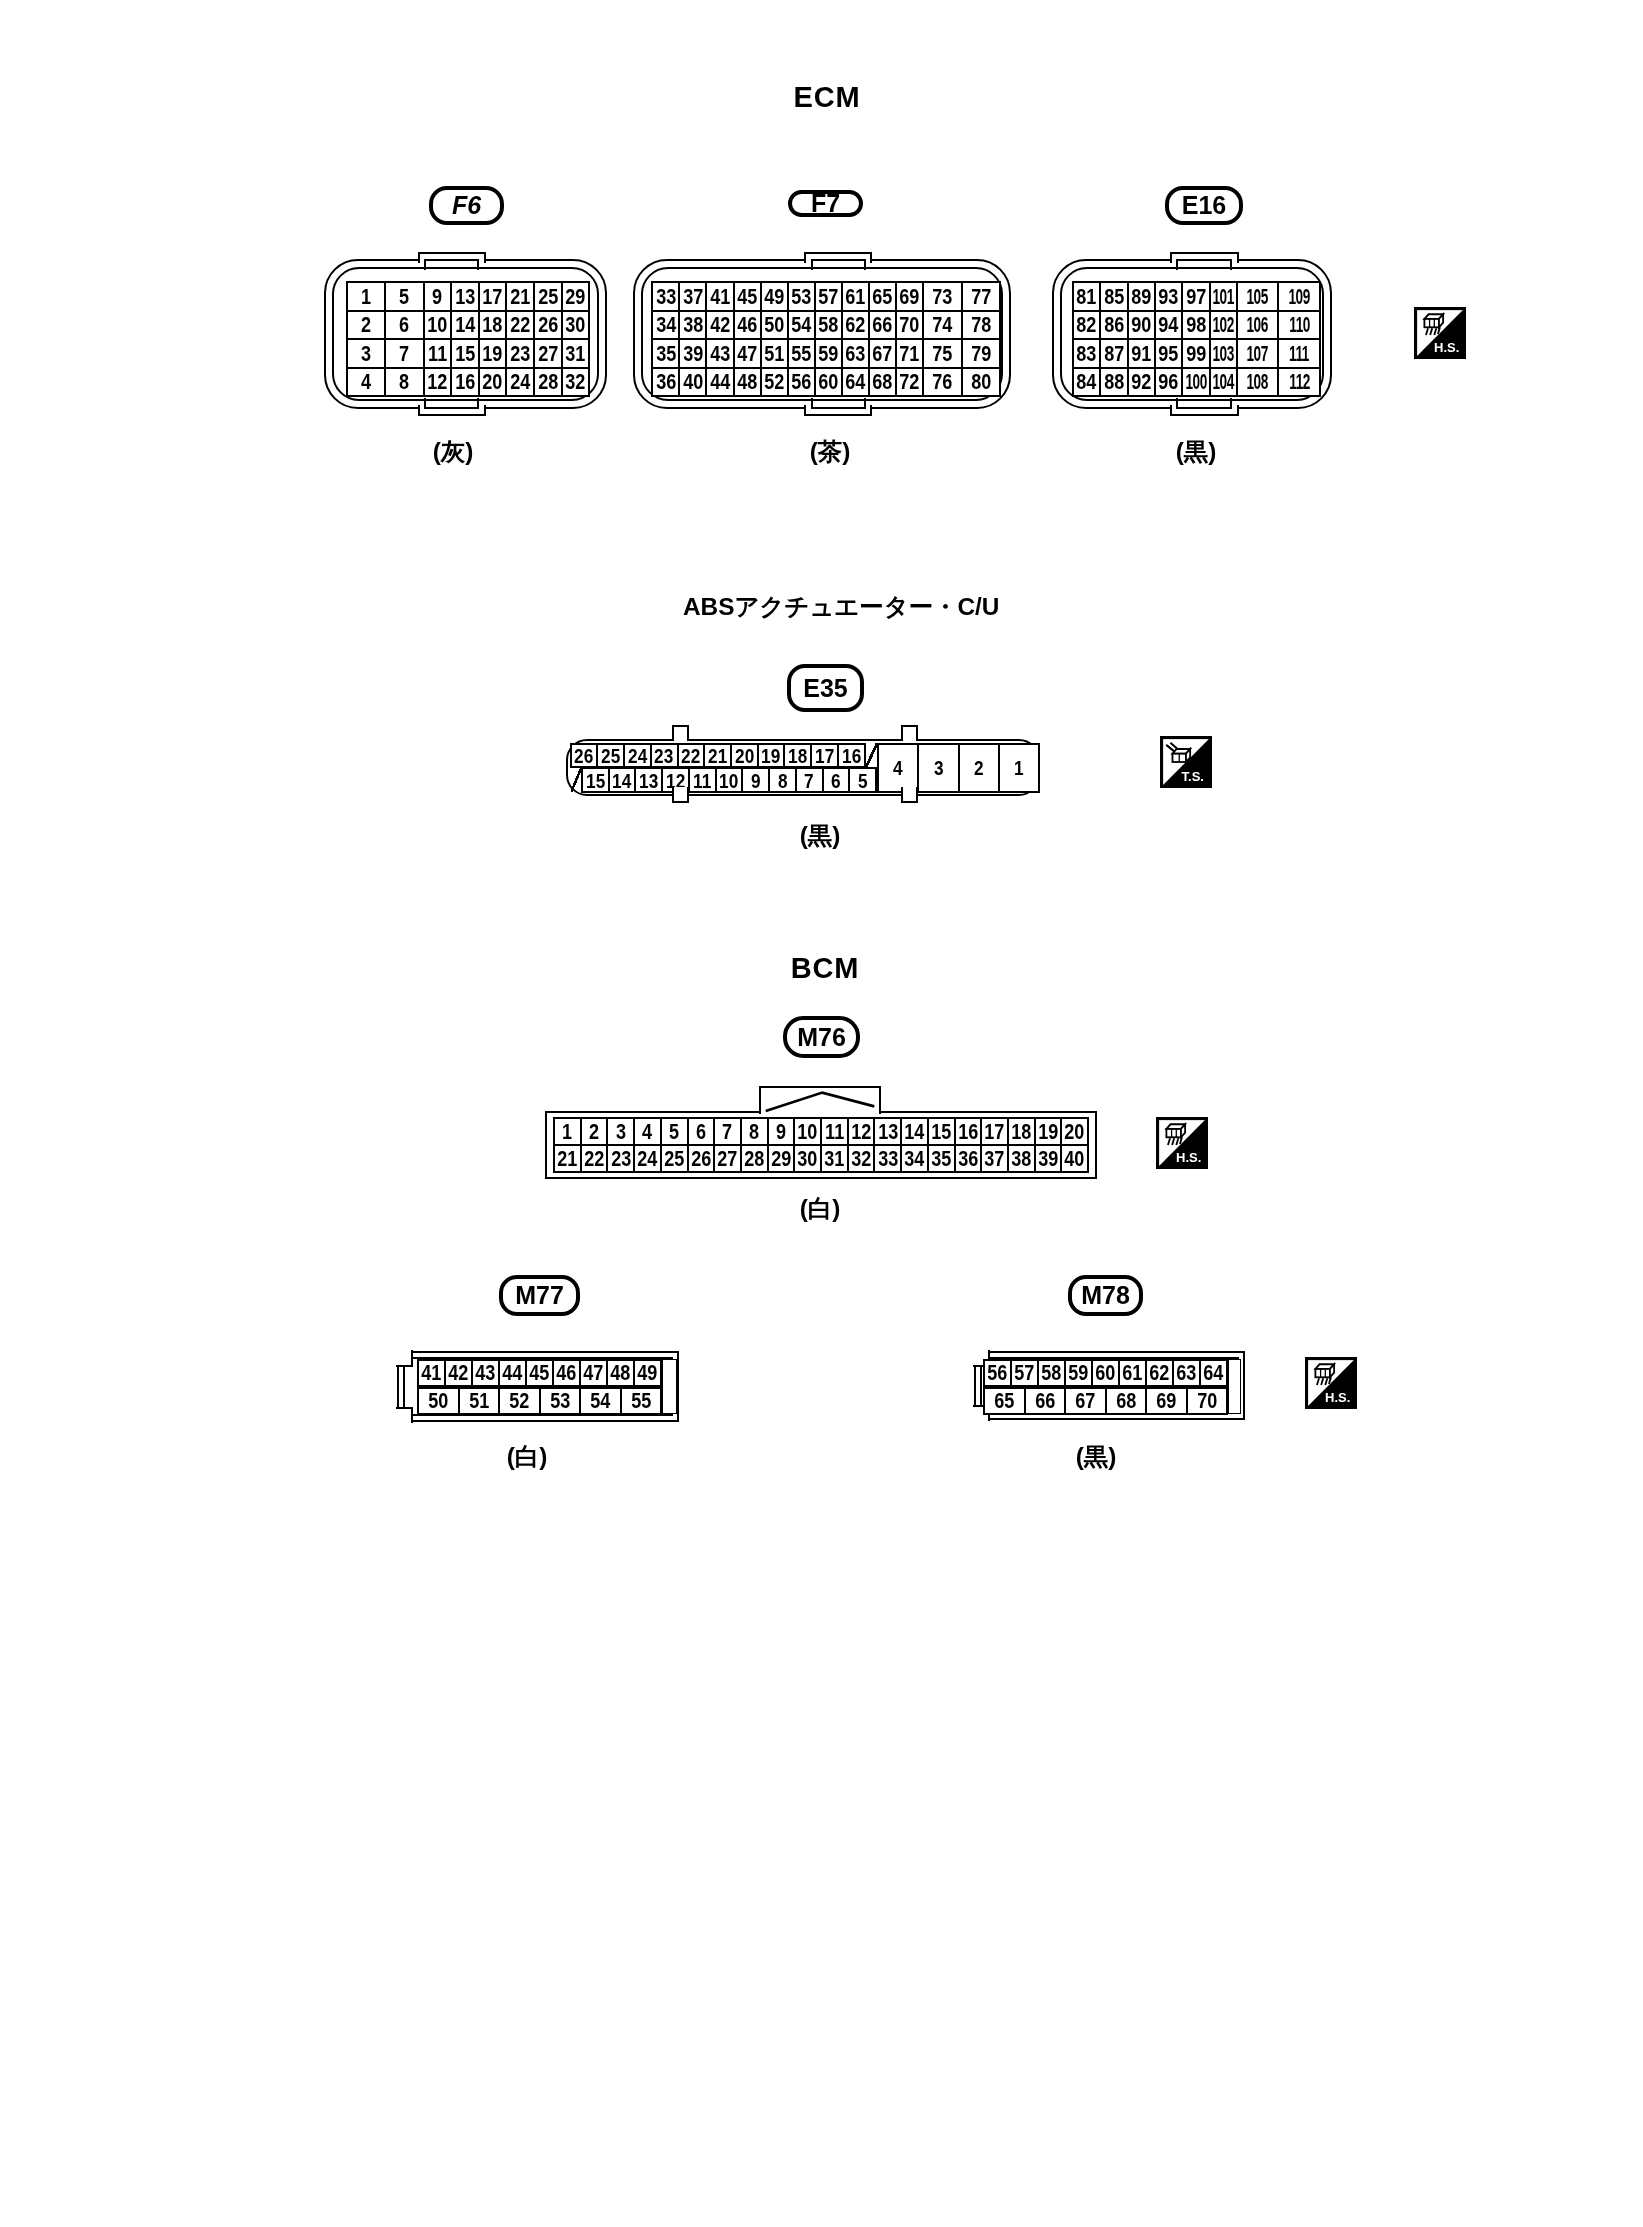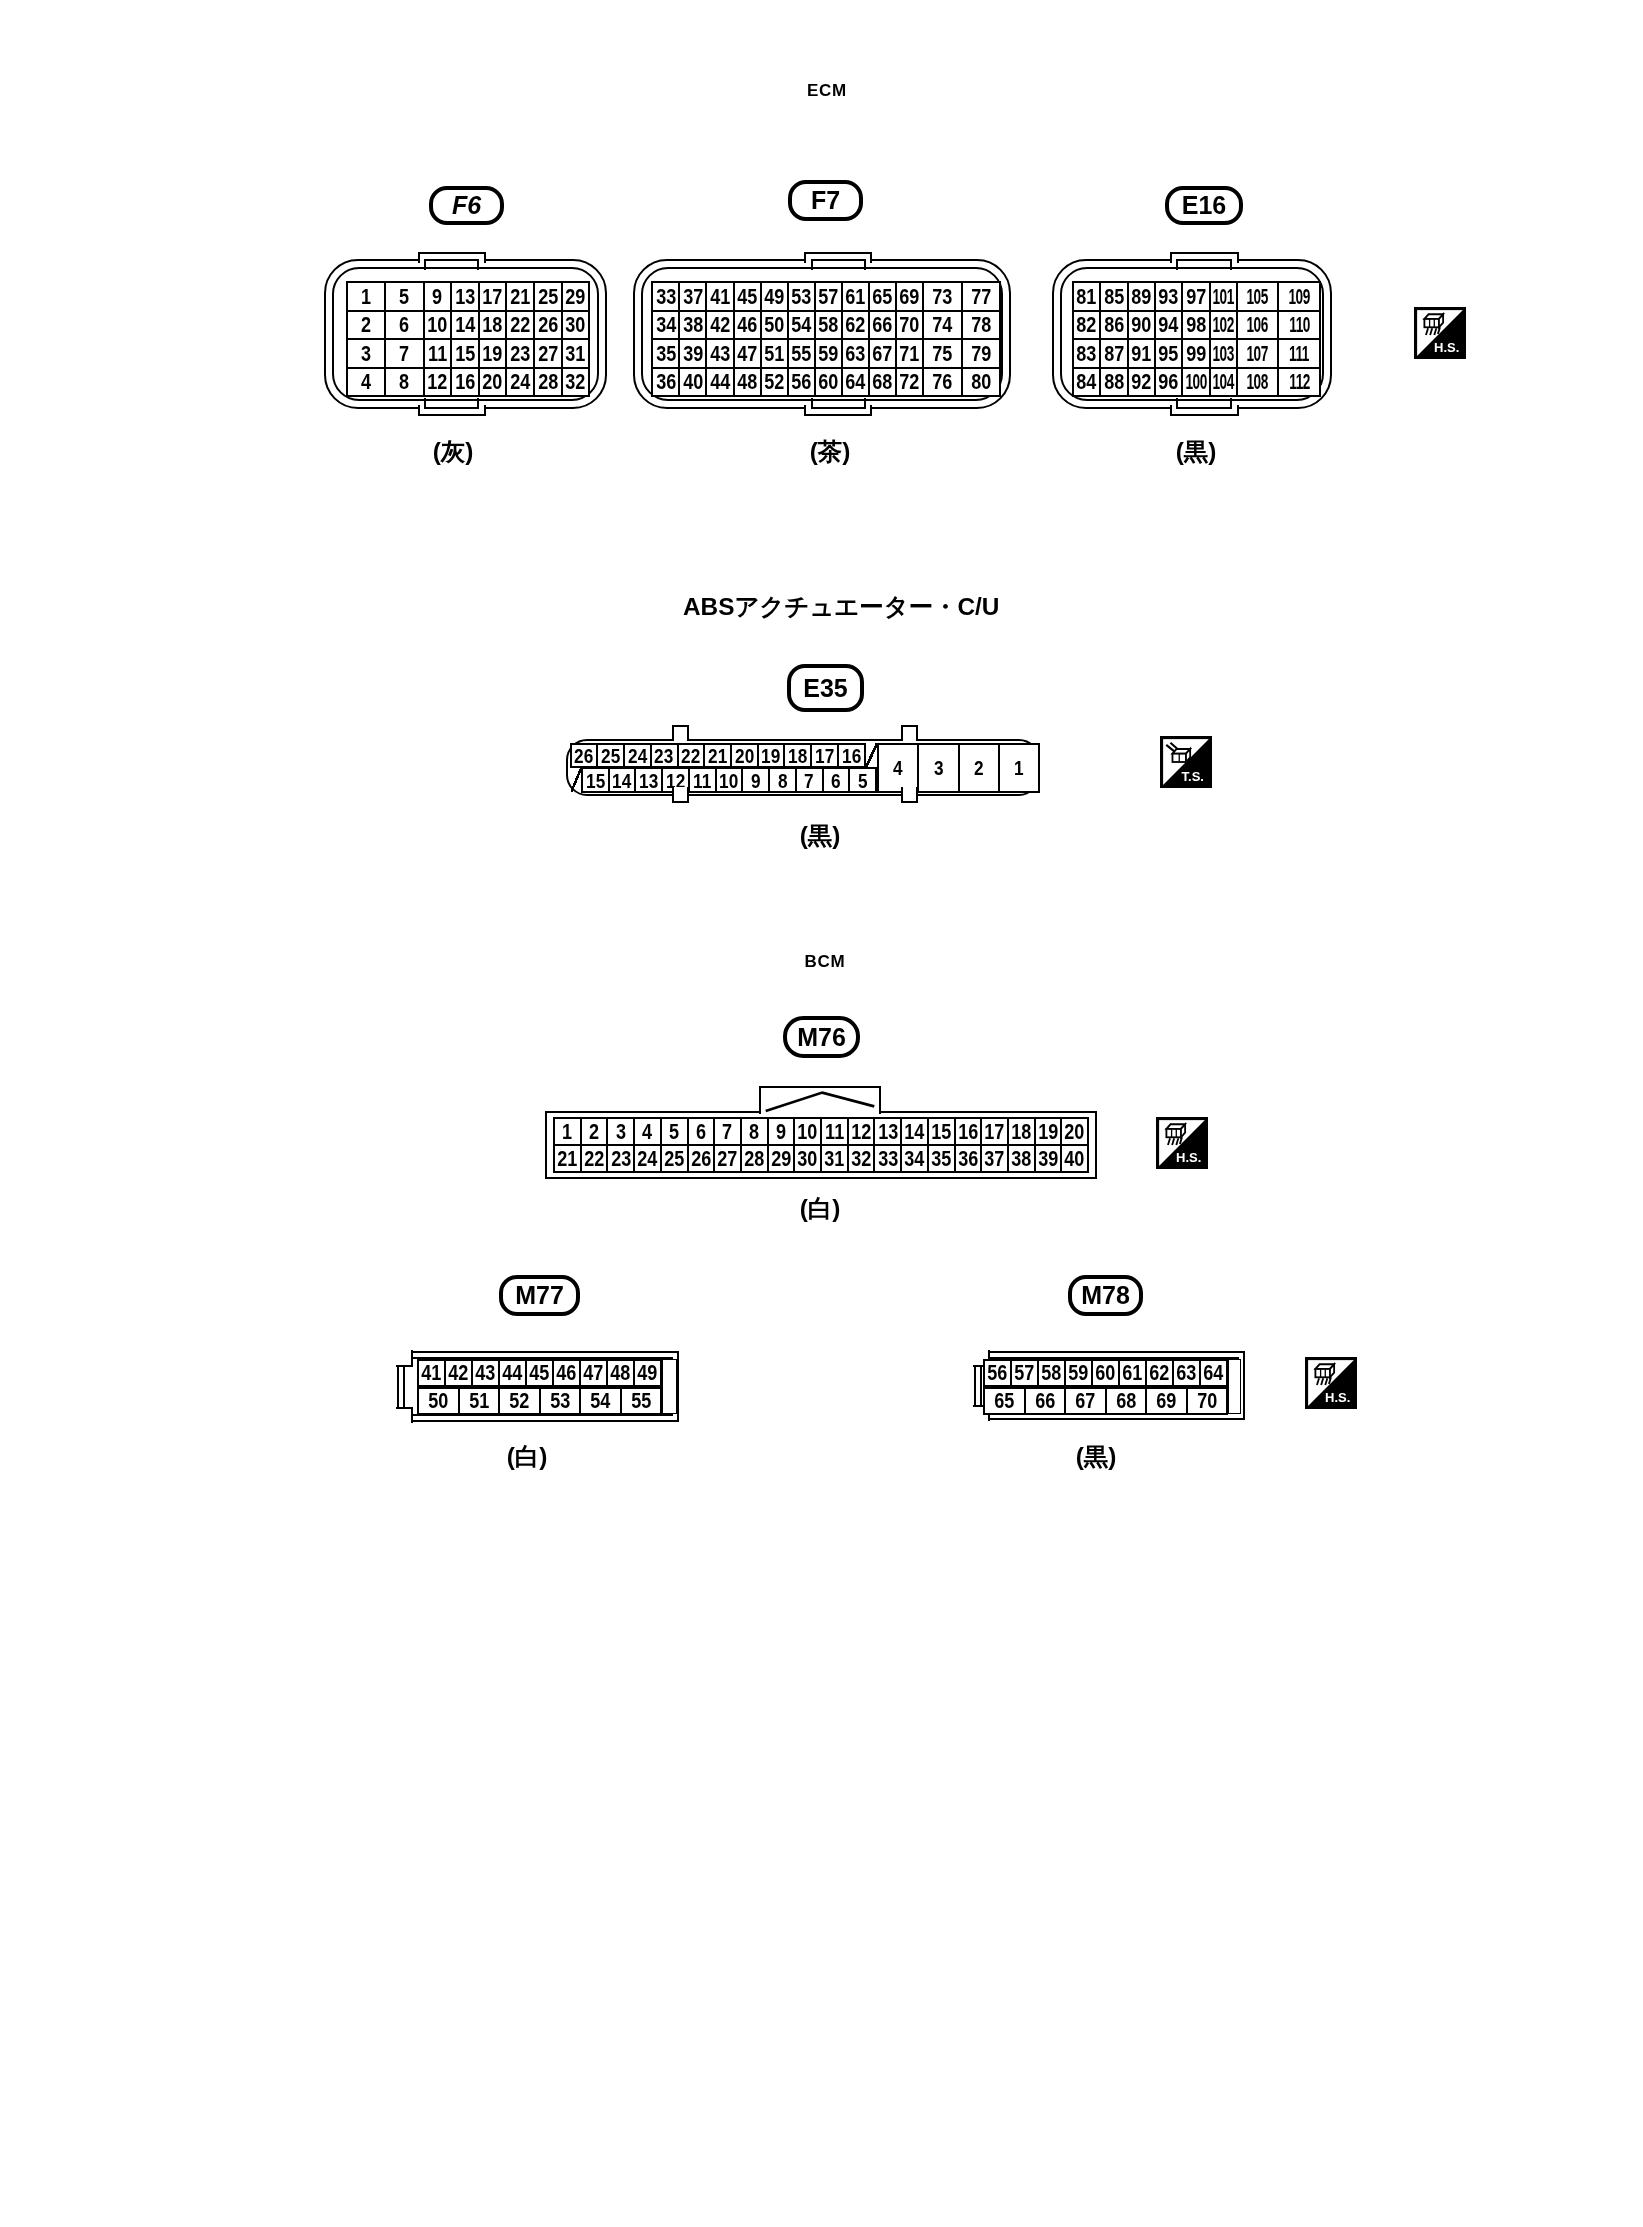--- a/index.html
+++ b/index.html
@@ -1,19 +1,19 @@
 <!DOCTYPE html>
 <html style="font-size:13px"><head>
 <meta charset="utf-8">
 <style>
   html,body{margin:0;padding:0;background:#fff;}
   .page{position:relative;width:1644px;height:2227px;background:#fff;overflow:hidden;
         font-family:"Liberation Sans","DejaVu Sans",sans-serif;color:#000;}
   .abs{position:absolute;box-sizing:border-box;}
-  .hdr{font-weight:bold;font-size:17px;letter-spacing:0.8px;white-space:nowrap;transform:translateX(-50%);}
+  .hdr{font-weight:bold;font-size:29px;letter-spacing:0.8px;white-space:nowrap;transform:translateX(-50%);}
   .hdr-left{font-weight:bold;font-size:24.4px;white-space:nowrap;}
   .jlabel{font-weight:bold;font-size:24.4px;white-space:nowrap;transform:translateX(-50%);}
   .oval{border:4.1px solid #000;border-radius:18px;background:#fff;display:flex;align-items:center;
         justify-content:center;font-weight:bold;font-size:25px;}
   .oval.thick{border-width:4.9px;border-radius:20.3px;}
   .conn-outer{border:2.8px solid #000;border-radius:34px;background:#fff;}
   .conn-inner{position:absolute;inset:5.7px;border:2.4px solid #000;border-radius:27px;}
   .rect-outer{border:2.8px solid #000;background:#fff;}
   .rect-inner{position:absolute;inset:4.1px;border:2px solid #000;}
   .pgrid{display:grid;border:1.2px solid #000;background:#fff;position:absolute;box-sizing:border-box;z-index:5;}
@@ -42,21 +42,21 @@
 </head>
 <body>
 
 <div class="page">
 
   <div class="abs hdr" style="left:827px;top:81px;">ECM</div>
 
   <div class="abs oval" style="left:429px;top:186px;width:75px;height:39px;font-style:italic;">
     <span>F6</span>
   </div>
-  <div class="abs oval" style="left:788px;top:180px;width:75px;height:41px;">
+  <div class="abs oval" style="left:788px;top:190px;width:75px;height:27px;text-decoration:underline;">
     <span>F7</span>
   </div>
   <div class="abs oval" style="left:1165px;top:186px;width:78px;height:39px;">
     <span>E16</span>
   </div>
 
   <div class="abs conn-outer" style="left:324px;top:259px;width:283px;height:150px;">
     <div class="etab t1" style="left:92px;top:-9px;width:68px;height:11.4px;"></div>
     <div class="etab t2" style="left:98px;top:-1.6px;width:55px;height:10.6px;"></div>
     <div class="etab t1b" style="left:92px;bottom:-9px;width:68px;height:11.4px;"></div>

